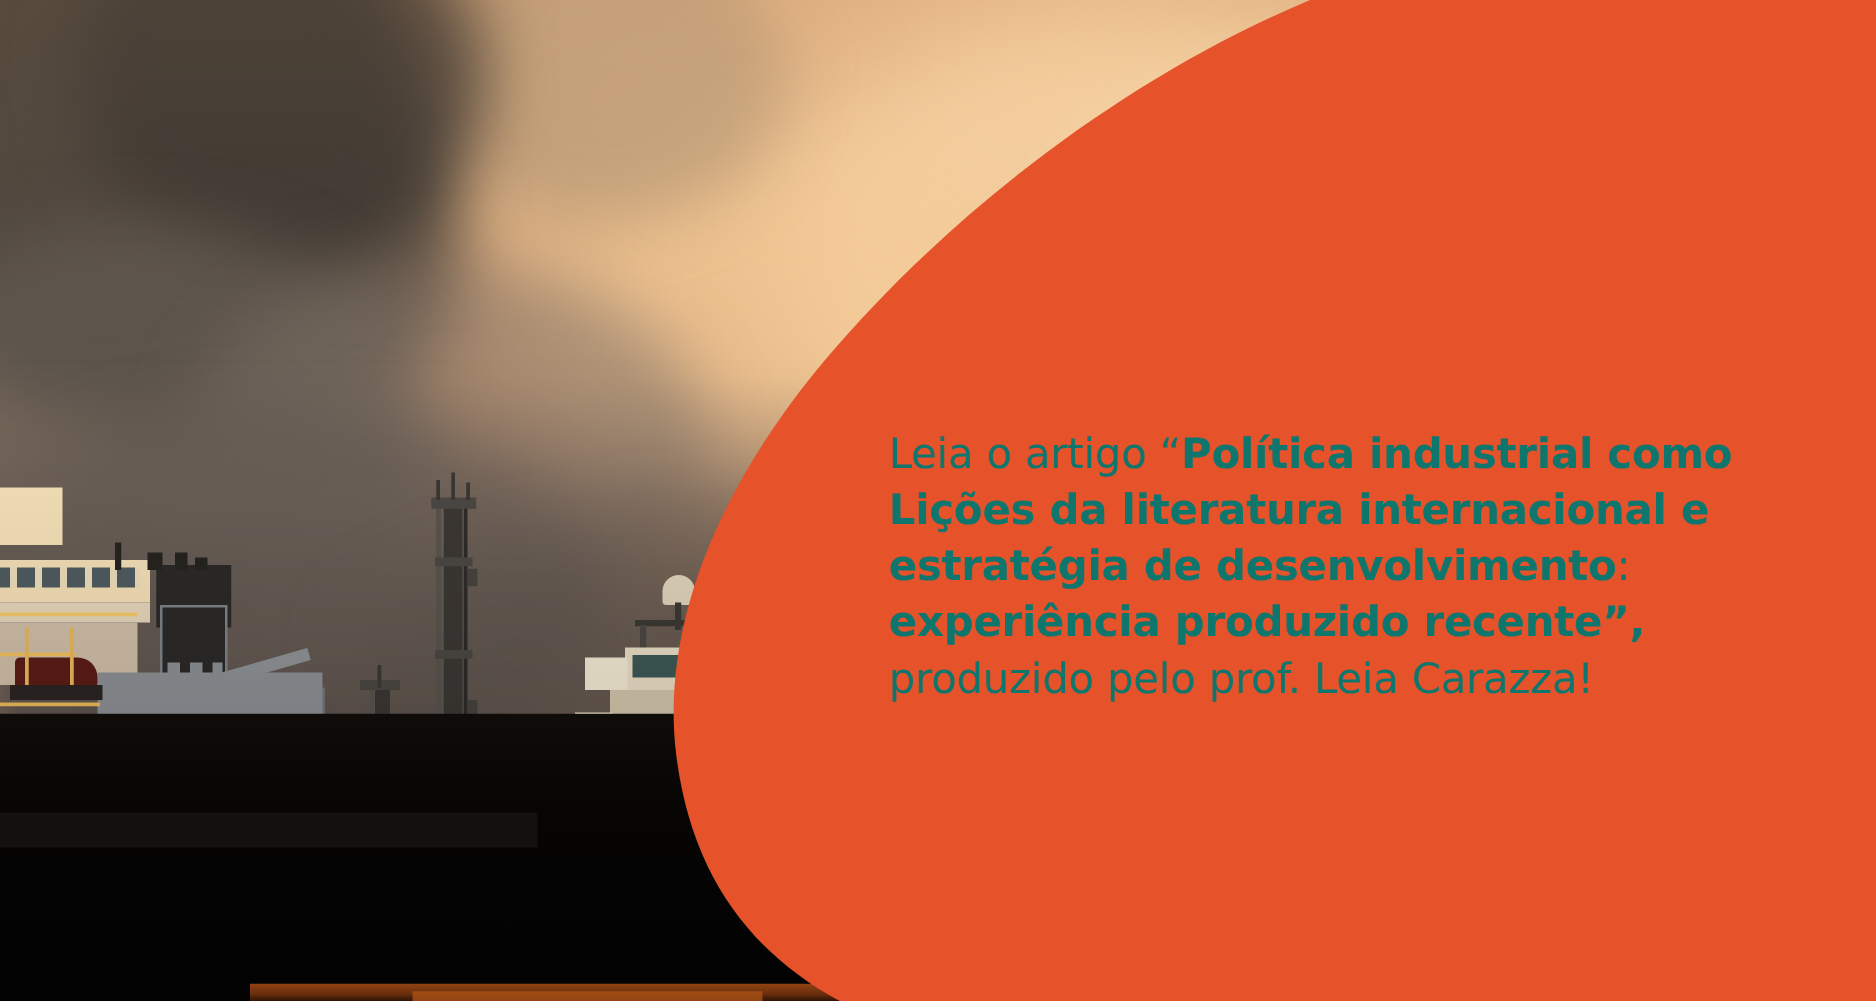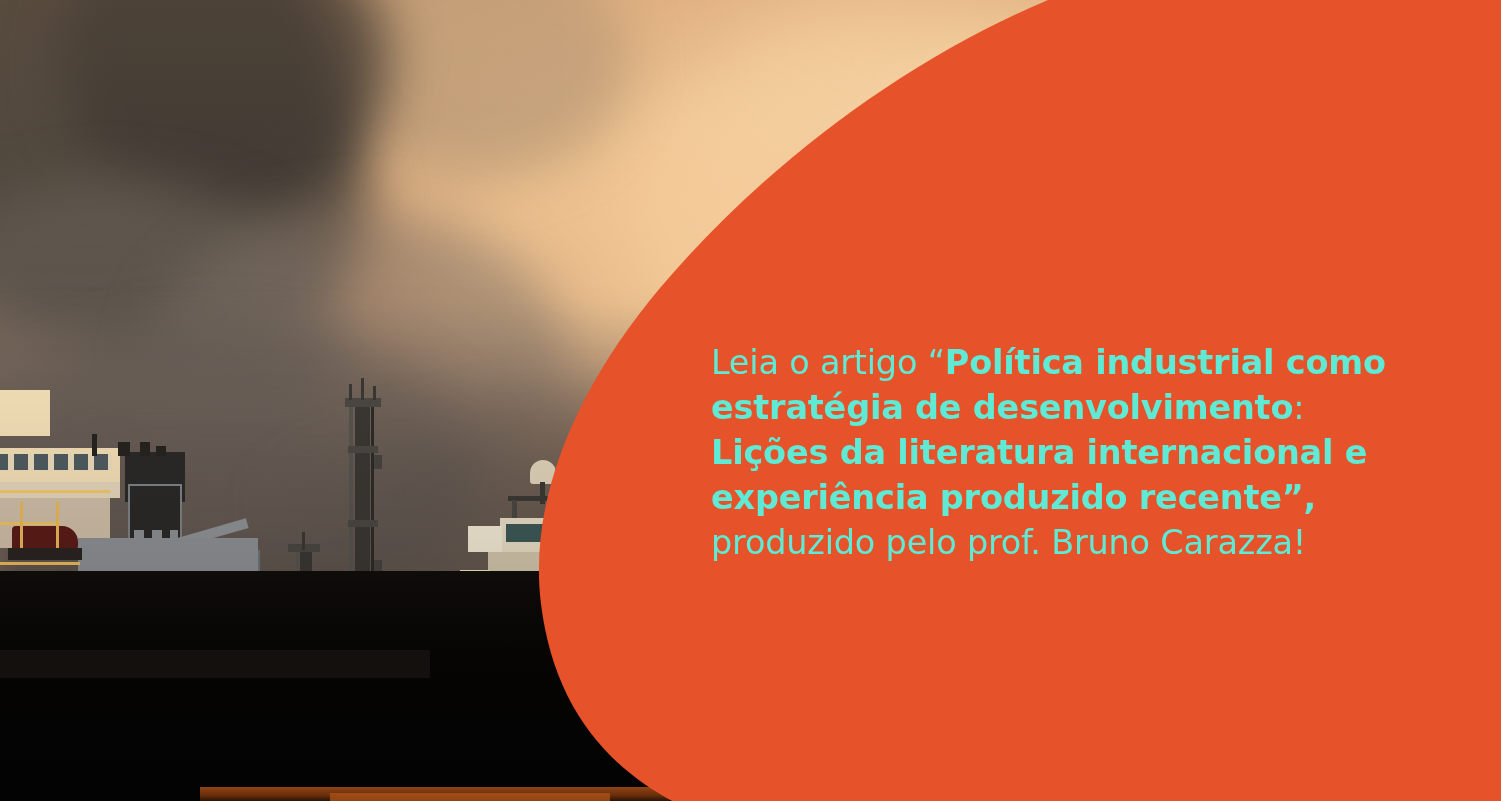--- a/index.html
+++ b/index.html
@@ -268,21 +268,21 @@
   <div class="orange-shape">
     <svg viewBox="0 0 1501 801" xmlns="http://www.w3.org/2000/svg" aria-hidden="true">
       <path id="blobPath" d="M1501,0 L1048,0
                C 900,62 760,170 660,288
                C 576,388 528,500 541,604
                C 553,700 600,762 672,801
                L1501,801 Z" fill="#E6522A"></path>
     </svg>
   </div>
 
-  <div class="copy" style="color: #5eead4;">
+  <div class="copy" style="color: #0f766e;">
     <span class="ln"><span>Leia o artigo “</span><b>Política industrial como</b></span>
+    <span class="ln"><b>Lições da literatura internacional e</b></span>
     <span class="ln"><b>estratégia de desenvolvimento</b><span>:</span></span>
-    <span class="ln"><b>Lições da literatura internacional e</b></span>
     <span class="ln"><b>experiência produzido recente”,</b></span>
-    <span class="ln"><span>produzido pelo prof. Bruno Carazza!</span></span>
+    <span class="ln"><span>produzido pelo prof. Leia Carazza!</span></span>
   </div>
 
 </div>
 
 </body></html>

